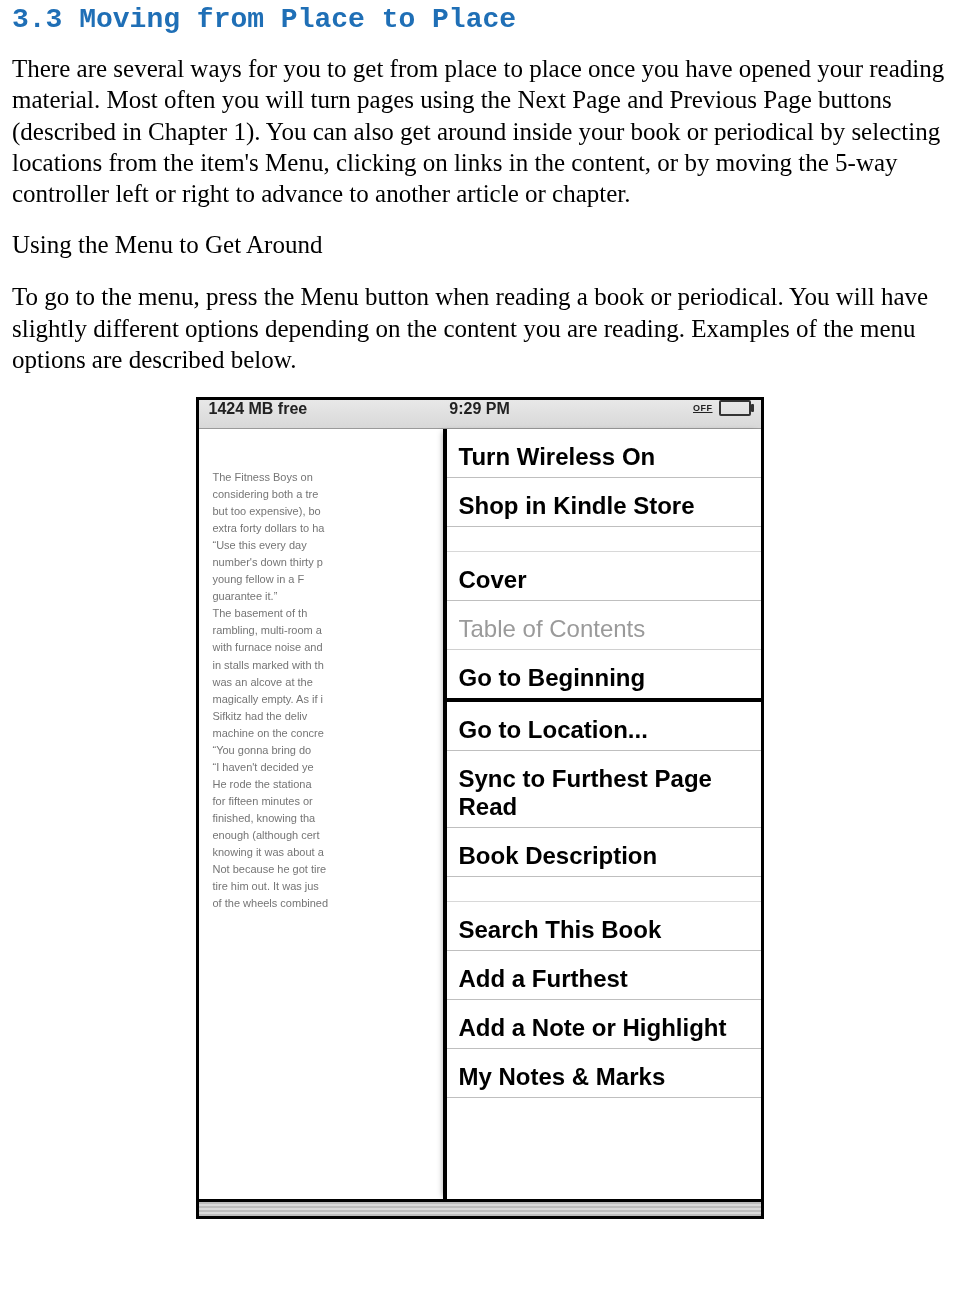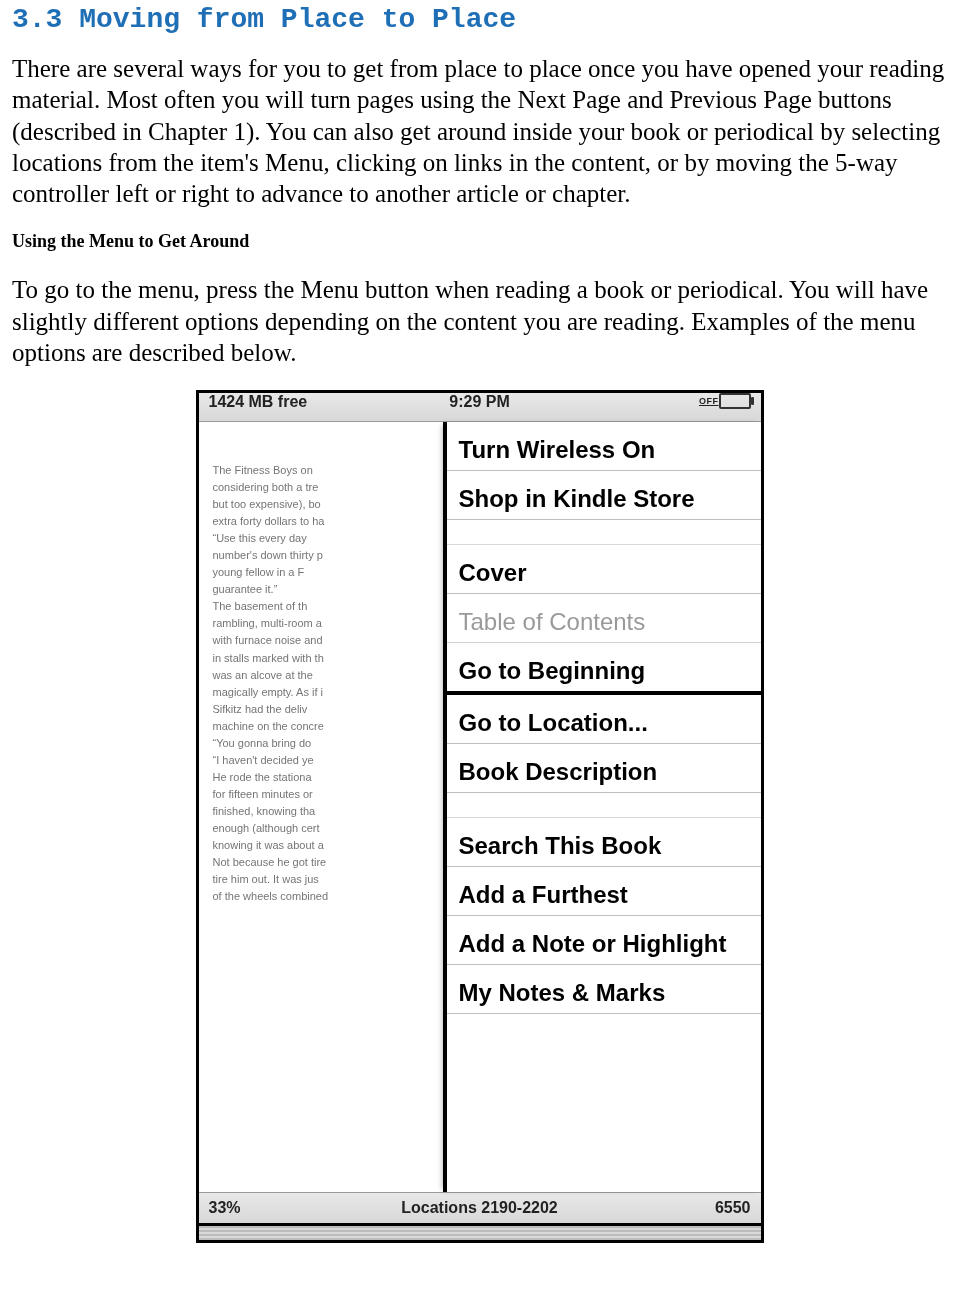--- a/index.html
+++ b/index.html
@@ -19,22 +19,22 @@
     font-size: 28px;
     font-weight: bold;
     margin: 0 0 18px 0;
   }
   p.body {
     font-size: 25px;
     line-height: 1.25;
     margin: 0 0 22px 0;
   }
   p.subhead {
-    font-size: 18px;
-    font-weight: bold;
+    font-size: 25px;
+    font-weight: normal;
     margin: 4px 0 22px 0;
   }
   .figure-wrap {
     display: flex;
     justify-content: center;
   }
   .device {
     width: 562px;
     border: 3px solid #000;
     background: #fff;
@@ -46,21 +46,21 @@
     height: 28px;
     background: linear-gradient(#e8e8e8, #d8d8d8);
     border-bottom: 1px solid #9a9a9a;
     font-size: 16px;
     font-weight: bold;
     padding: 0 10px;
     color: #222;
   }
   .statusbar .mem { flex: 1; }
   .statusbar .clock { flex: 1; text-align: center; }
-  .statusbar .right { flex: 1; display: flex; justify-content: flex-end; align-items:center; }
+  .statusbar .right { flex: 1; display: flex; justify-content: flex-end; align-items:center; gap:6px; }
   .off-label { font-size: 9px; font-weight: bold; letter-spacing: 0.5px; text-decoration: underline;}
   .battery {
     width: 28px; height: 12px; border: 2px solid #333; border-radius: 2px; position: relative;
   }
   .battery::after {
     content: ""; position: absolute; right: -5px; top: 2px; width: 3px; height: 8px; background: #333; border-radius: 1px;
   }
   .battery .fill { width: 85%; height: 100%; background: #333; }
   .content-row {
     display: flex;
@@ -163,31 +163,27 @@
 tire him out. It was jus
 of the wheels combined</div>
         <div class="menu" id="menu">
               <div class="menu-item">Turn Wireless On</div>
               <div class="menu-item">Shop in Kindle Store</div>
               <div class="menu-gap"></div>
               <div class="menu-item">Cover</div>
               <div class="menu-item disabled">Table of Contents</div>
               <div class="menu-item selected">Go to Beginning</div>
               <div class="menu-item">Go to Location...</div>
+              <div class="menu-item">Sync to Furthest Page Read</div>
               <div class="menu-item">Book Description</div>
               <div class="menu-gap"></div>
               <div class="menu-item">Search This Book</div>
               <div class="menu-item">Add a Furthest</div>
               <div class="menu-item">Add a Note or Highlight</div>
               <div class="menu-item">My Notes &amp; Marks</div>
               <div class="menu-fill"></div>
             </div>
       </div>
-      <div class="footer">
-        <div class="pct">33%</div>
-        <div class="loc">Locations 2190-2202</div>
-        <div class="tot">6550</div>
-      </div>
     </div>
     <div class="bottom-strip"></div>
     </div>
   </div>
 </div>
 
 </body></html>

